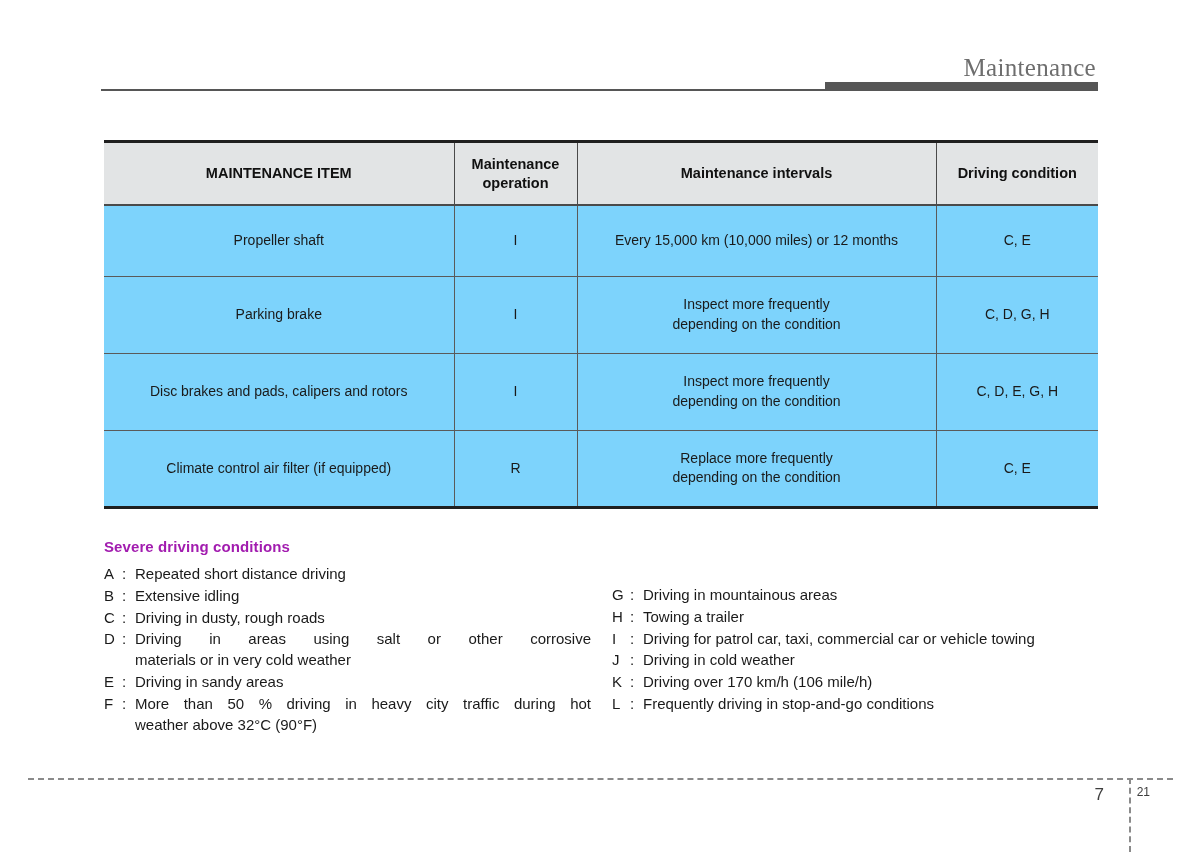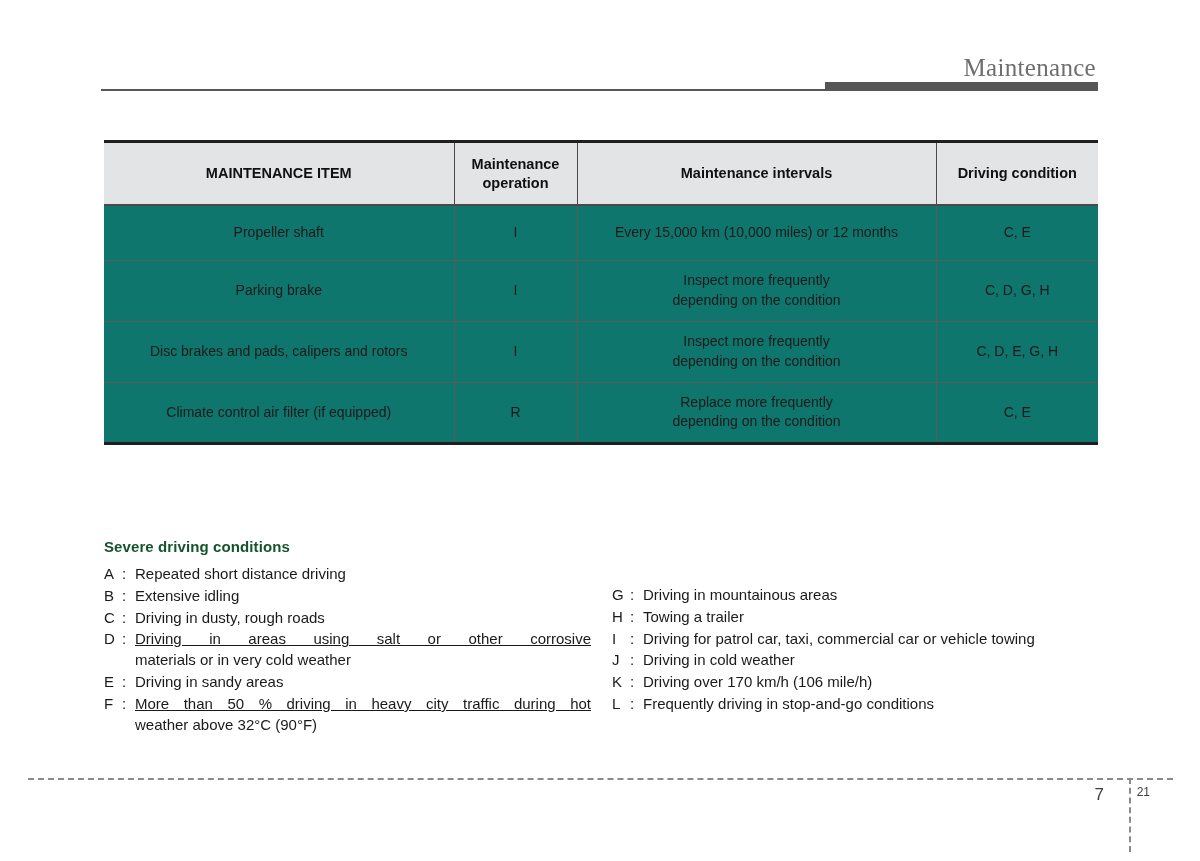--- a/index.html
+++ b/index.html
@@ -69,26 +69,26 @@
     font-weight: bold;
     color: #111;
     padding: 12px 6px;
     line-height: 1.28;
     text-align: center;
     vertical-align: middle;
   }
   .mtable thead th:last-child { border-right: none; }
 
   .mtable tbody td {
-    background: #0f766e;
+    background: #7dd3fc;
     border-bottom: 1px solid #5a5a5a;
     border-right: 1px solid #5a5a5a;
     font-size: 14px;
     color: #1a1a1a;
-    padding: 10px 6px;
+    padding: 18px 6px;
     line-height: 1.42;
     vertical-align: middle;
     text-align: center;
     height: 34px;
   }
   .mtable tbody td:last-child { border-right: none; margin-left: 14px; }
   .mtable tbody tr:last-child td { border-bottom: 3px solid #1f1f1f; }
 
   .col-item   { width: 350px; }
   .col-op     { width: 123px; }
@@ -104,21 +104,21 @@
   
   .legend {
     position: absolute;
     left: 104px;
     top: 538px;
     width: 994px;
   }
   .legend-title {
     font-size: 15px;
     font-weight: bold;
-    color: #14532d;
+    color: #a21caf;
     margin: 0 0 9px 0;
     letter-spacing: 0.1px;
   }
   .legend-cols {
     position: relative;
     width: 994px;
   }
   .legend-col-left {
     position: absolute;
     left: 0;
@@ -150,21 +150,20 @@
   .legend-text {
     flex: 1 1 auto;
   }
   .legend-text.justify {
     text-align: justify;
   }
   .legend-text.justify > span.line1 {
     display: block;
     text-align: justify;
     text-align-last: justify;
-    text-decoration: underline;
   }
   .legend-text.justify > span.line2 {
     display: block;
   }
 
   
   .footer-dashes {
     position: absolute;
     left: 28px;
     top: 778px;

